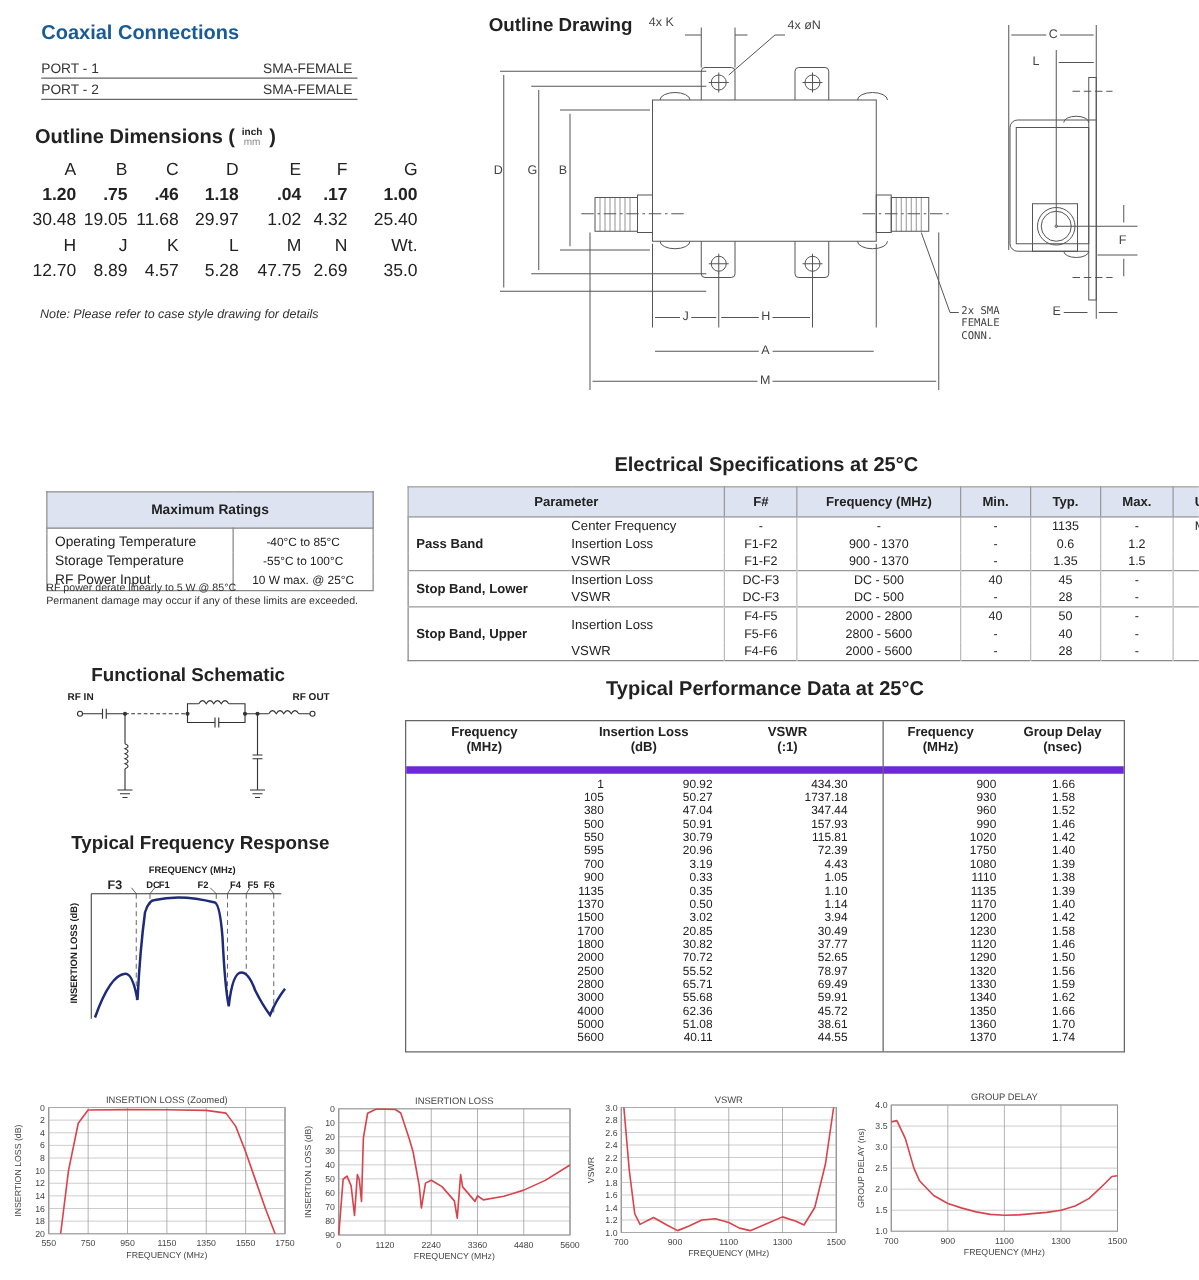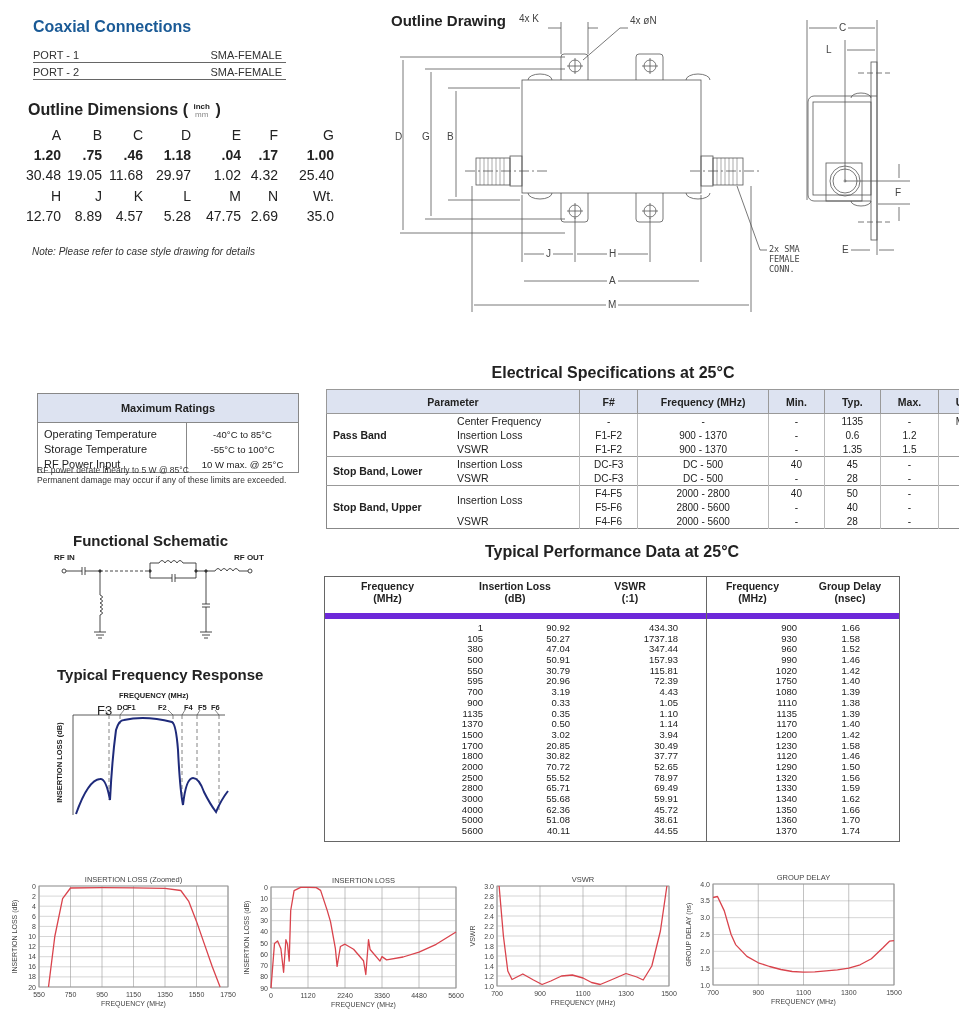--- a/index.html
+++ b/index.html
@@ -398,21 +398,21 @@
       <circle cx="100" cy="571" r="1.2"></circle>
       <circle cx="150" cy="571" r="1.2"></circle>
       <circle cx="196" cy="571" r="1.2"></circle>
       <circle cx="206" cy="571" r="1.2"></circle>
     </g>
 </svg>
 
 <div class="abs h-sec" style="left:57px;top:666px;font-size:15px;">Typical Frequency Response</div>
 <div class="abs" style="left:119px;top:691px;font-size:7.5px;font-weight:bold;">FREQUENCY (MHz)</div>
 <div class="abs" style="left:73px;top:703px;font-size:7.5px;font-weight:bold;margin-left:44px;">DC</div>
-<div class="abs" style="left:97px;top:703px;font-size:13px;font-weight:normal;">F3</div>
+<div class="abs" style="left:86px;top:703px;font-size:10px;font-weight:bold;">F3</div>
 <div class="abs" style="left:127px;top:703px;font-size:7.5px;font-weight:bold;">F1</div>
 <div class="abs" style="left:158px;top:703px;font-size:7.5px;font-weight:bold;">F2</div>
 <div class="abs" style="left:184px;top:703px;font-size:7.5px;font-weight:bold;">F4</div>
 <div class="abs" style="left:198px;top:703px;font-size:7.5px;font-weight:bold;">F5</div>
 <div class="abs" style="left:211px;top:703px;font-size:7.5px;font-weight:bold;">F6</div>
 <div class="abs" style="left:14px;top:758px;font-size:7.5px;font-weight:bold;transform:rotate(-90deg);transform-origin:center;width:90px;text-align:center;">INSERTION LOSS (dB)</div>
 <svg class="abs" style="left:70px;top:710px;" width="165" height="110" viewBox="70 710 165 110" fill="none">
   <line x1="73" y1="715" x2="225" y2="715" stroke="#333" stroke-width="0.8"></line>
   <line x1="73" y1="715" x2="73" y2="815" stroke="#333" stroke-width="0.8"></line>
   <g stroke="#666" stroke-width="0.8" stroke-dasharray="4 3">

